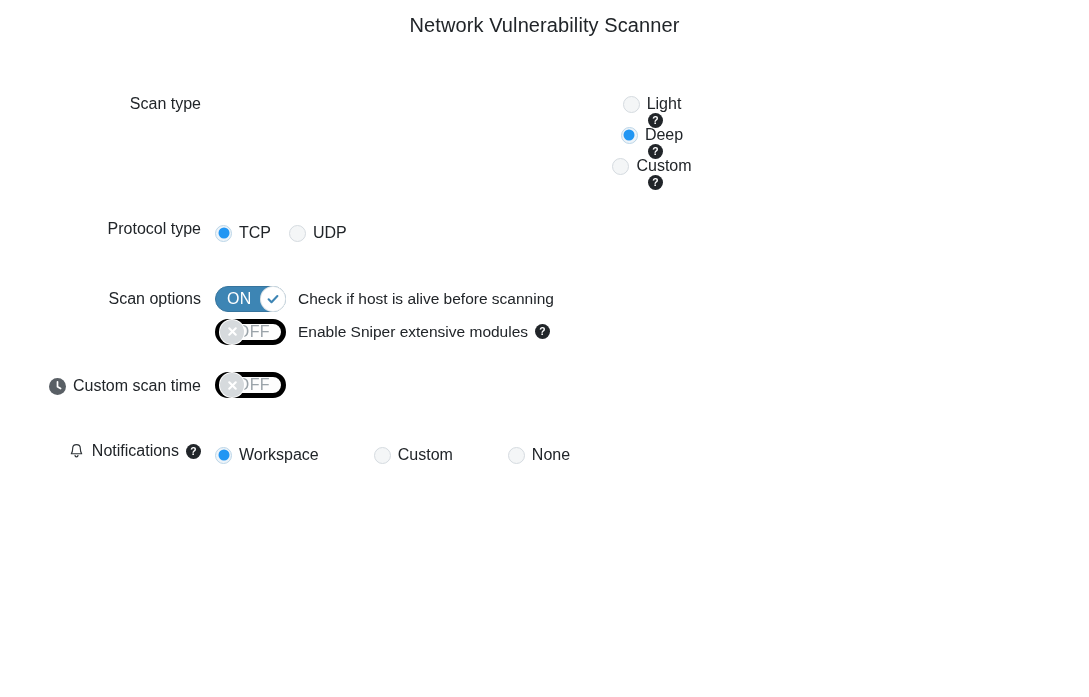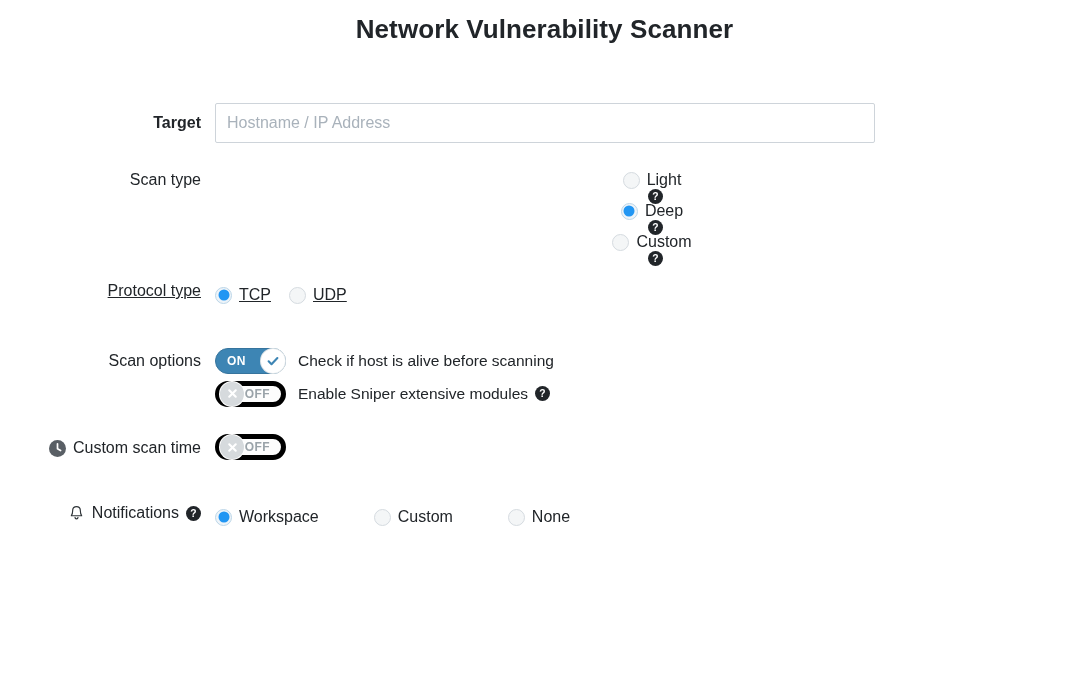--- a/index.html
+++ b/index.html
@@ -12,22 +12,22 @@
     width: 1089px;
     height: 697px;
     font-family: "Liberation Sans", sans-serif;
     color: #212529;
     overflow: hidden;
     position: relative;
   }
 
   .page-title {
     text-align: center;
-    font-size: 26px;
-    font-weight: bold;
+    font-size: 20px;
+    font-weight: normal;
     color: #212529;
     margin: 0;
     padding-top: 14px;
     letter-spacing: 0.1px;
   }
 
   .form {
     margin-top: 58px;
   }
 
@@ -149,22 +149,22 @@
   .toggle.on {
     background: #3d85b4;
     border: 1px solid #36749d;
   }
   .toggle.off {
     background: #fdfdfd;
     border: 5px solid #000000;
   }
   .toggle .tg-text {
     position: absolute;
-    font-size: 12px;
-    font-weight: bold;
+    font-size: 16px;
+    font-weight: normal;
     letter-spacing: 0.4px;
   }
   .toggle.on .tg-text {
     left: 11px;
     color: #ffffff;
   }
   .toggle.off .tg-text {
     right: 11px;
     color: #9aa3a9;
   }
@@ -248,26 +248,20 @@
   }
   .icon-inline svg { display: block; }
 </style>
 </head>
 <body>
 
 <h1 class="page-title">Network Vulnerability Scanner</h1>
 
 <div class="form">
 
-  <div class="row row-target">
-    <div class="label-col bold">Target</div>
-    <div class="ctrl-col">
-      <input class="target-input" type="text" placeholder="Hostname / IP Address" style="">
-    </div>
-  </div>
 
   <div class="row row-scantype">
     <div class="label-col">Scan type</div>
     <div class="ctrl-col scan-type-list">
 
       <div class="radio-row">
         <span class="radio-item">
           <span class="radio-dot"></span>
           <span>Light</span>
         </span>
@@ -301,21 +295,21 @@
           <svg width="15" height="15" viewBox="0 0 16 16">
               <circle cx="8" cy="8" r="8" fill="#212529"></circle>
               <text x="8" y="12" text-anchor="middle" font-size="11" font-weight="bold" fill="#ffffff" font-family="Liberation Sans, sans-serif">?</text>
             </svg>
         </span>
       </div>
 
     </div>
   </div>
 
-  <div class="row row-protocol" style="margin-top:18px;text-decoration:underline;">
+  <div class="row row-protocol" style="margin-top:32px;">
     <div class="label-col">Protocol type</div>
     <div class="ctrl-col protocol-list">
       <span class="radio-item">
         <span class="radio-dot checked"></span>
         <span>TCP</span>
       </span>
       <span class="radio-item">
         <span class="radio-dot"></span>
         <span>UDP</span>
       </span>

